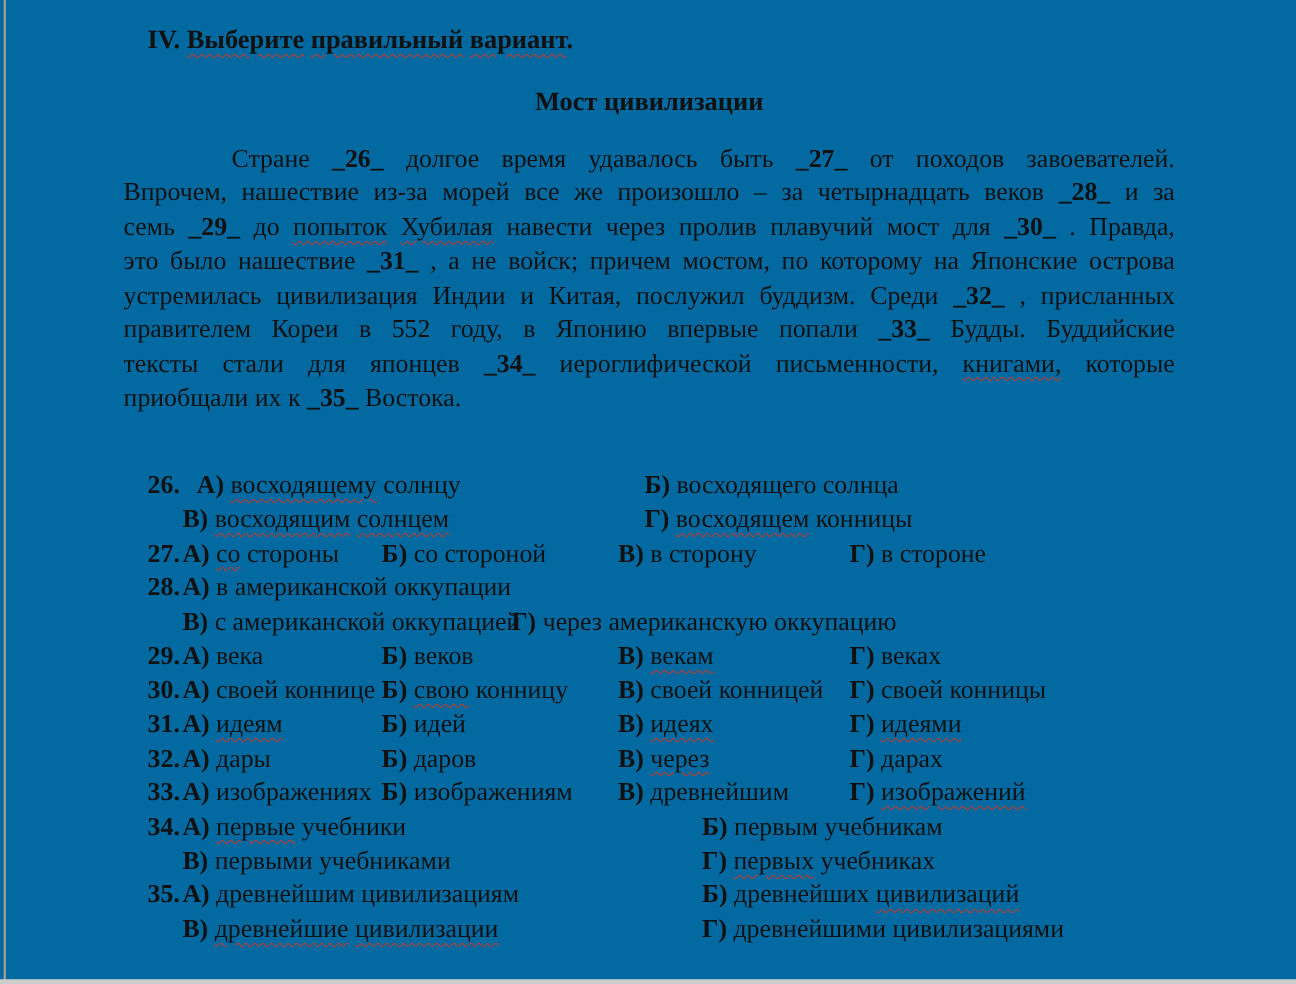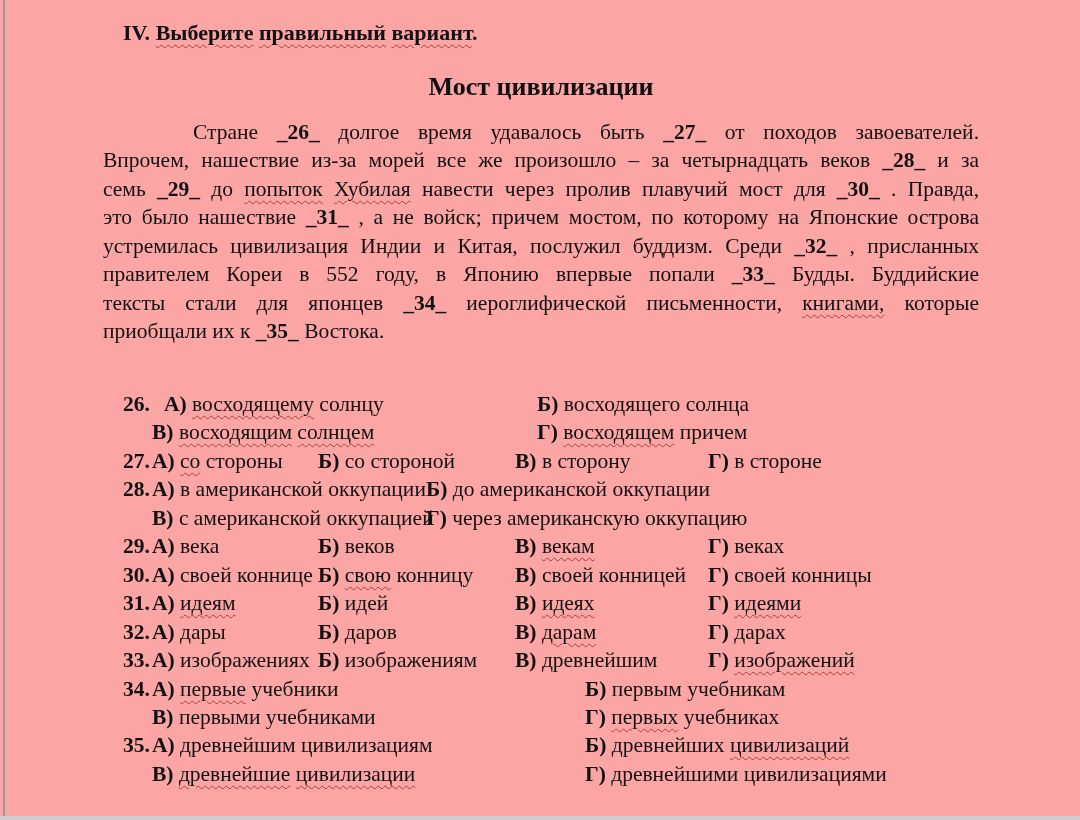--- a/index.html
+++ b/index.html
@@ -6,40 +6,40 @@
     margin: 0; padding: 0;
     width: 1080px; height: 820px;
     background: #ffffff;
     font-family: "Liberation Serif", "DejaVu Serif", serif;
     color: #111111;
     overflow: hidden;
   }
   .page {
     position: absolute; left: 0; top: 0;
     width: 1080px; height: 820px;
-    background: #fca5a5;
+    background: #0369a1;
   }
   .edge-left {
     position: absolute; left: 3px; top: 0;
     width: 2px; height: 817px;
     background: var(--edge-color, #9b9b9b);
   }
   .edge-bottom {
     position: absolute; left: 0; top: 816px;
     width: 1080px; height: 4px;
     background: var(--bottom-color, #cdcdcd);
   }
   .heading {
     position: absolute; left: 123px; top: 20px;
     font-size: 22px; font-weight: bold; white-space: nowrap;
   }
   .doc-title {
     position: absolute; left: 103px; top: 72px;
     width: 876px; text-align: center;
-    font-size: 26px; font-weight: bold;
+    font-size: 22px; font-weight: bold;
   }
   .passage {
     position: absolute; left: 103px; top: 118px;
     width: 876px; font-size: 21.5px;
   }
   .pline {
     height: 28.45px; line-height: 28.45px;
     text-align: justify; text-align-last: justify;
   }
   .pline.indent { text-indent: 90px; }
@@ -79,33 +79,32 @@
       <div class="pline last"><span>приобщали их к </span><span class="b">_35_</span><span> Востока.</span></div>
     </div>
   <div id="questions">
       <div class="q-line" style="top: 390px;">
         <span class="q-num" style="left: 123px;">26.</span>
         <span class="opt" style="left: 164px;"><span class="lbl">А)</span> <span class="sq">восходящему</span><span> солнцу</span></span>
         <span class="opt" style="left: 537px;"><span class="lbl">Б)</span> <span>восходящего солнца</span></span>
       </div>
       <div class="q-line" style="top: 418.45px;">
         <span class="opt" style="left: 152px;"><span class="lbl">В)</span> <span class="sq">восходящим</span><span> </span><span class="sq">солнцем</span></span>
-        <span class="opt" style="left: 537px;"><span class="lbl">Г)</span> <span class="sq">восходящем</span><span> причем</span></span>
+        <span class="opt" style="left: 537px;"><span class="lbl">Г)</span> <span class="sq">восходящем</span><span> конницы</span></span>
       </div>
       <div class="q-line" style="top: 446.9px;">
         <span class="q-num" style="left: 123px;">27.</span>
         <span class="opt" style="left: 152px;"><span class="lbl">А)</span> <span class="sq">со</span><span> стороны</span></span>
         <span class="opt" style="left: 318px;"><span class="lbl">Б)</span> <span>со стороной</span></span>
         <span class="opt" style="left: 515px;"><span class="lbl">В)</span> <span>в сторону</span></span>
         <span class="opt" style="left: 708px;"><span class="lbl">Г)</span> <span>в стороне</span></span>
       </div>
       <div class="q-line" style="top: 475.35px;">
         <span class="q-num" style="left: 123px;">28.</span>
         <span class="opt" style="left: 152px;"><span class="lbl">А)</span> <span>в американской оккупации</span></span>
-        <span class="opt" style="left: 426px;"><span class="lbl">Б)</span> <span>до американской оккупации</span></span>
       </div>
       <div class="q-line" style="top: 503.8px;">
         <span class="opt" style="left: 152px;"><span class="lbl">В)</span> <span>с американской оккупацией</span></span>
         <span class="opt" style="left: 426px;"><span class="lbl">Г)</span> <span>через американскую оккупацию</span></span>
       </div>
       <div class="q-line" style="top: 532.25px;">
         <span class="q-num" style="left: 123px;">29.</span>
         <span class="opt" style="left: 152px;"><span class="lbl">А)</span> <span>века</span></span>
         <span class="opt" style="left: 318px;"><span class="lbl">Б)</span> <span>веков</span></span>
         <span class="opt" style="left: 515px;"><span class="lbl">В)</span> <span class="sq">векам</span></span>
@@ -122,21 +121,21 @@
         <span class="q-num" style="left: 123px;">31.</span>
         <span class="opt" style="left: 152px;"><span class="lbl">А)</span> <span class="sq">идеям</span></span>
         <span class="opt" style="left: 318px;"><span class="lbl">Б)</span> <span>идей</span></span>
         <span class="opt" style="left: 515px;"><span class="lbl">В)</span> <span class="sq">идеях</span></span>
         <span class="opt" style="left: 708px;"><span class="lbl">Г)</span> <span class="sq">идеями</span></span>
       </div>
       <div class="q-line" style="top: 617.6px;">
         <span class="q-num" style="left: 123px;">32.</span>
         <span class="opt" style="left: 152px;"><span class="lbl">А)</span> <span>дары</span></span>
         <span class="opt" style="left: 318px;"><span class="lbl">Б)</span> <span>даров</span></span>
-        <span class="opt" style="left: 515px;"><span class="lbl">В)</span> <span class="sq">дарам</span></span>
+        <span class="opt" style="left: 515px;"><span class="lbl">В)</span> <span class="sq">через</span></span>
         <span class="opt" style="left: 708px;"><span class="lbl">Г)</span> <span>дарах</span></span>
       </div>
       <div class="q-line" style="top: 646.05px;">
         <span class="q-num" style="left: 123px;">33.</span>
         <span class="opt" style="left: 152px;"><span class="lbl">А)</span> <span>изображениях</span></span>
         <span class="opt" style="left: 318px;"><span class="lbl">Б)</span> <span>изображениям</span></span>
         <span class="opt" style="left: 515px;"><span class="lbl">В)</span> <span>древнейшим</span></span>
         <span class="opt" style="left: 708px;"><span class="lbl">Г)</span> <span class="sq">изображений</span></span>
       </div>
       <div class="q-line" style="top: 674.5px; padding-left: 28px;">

